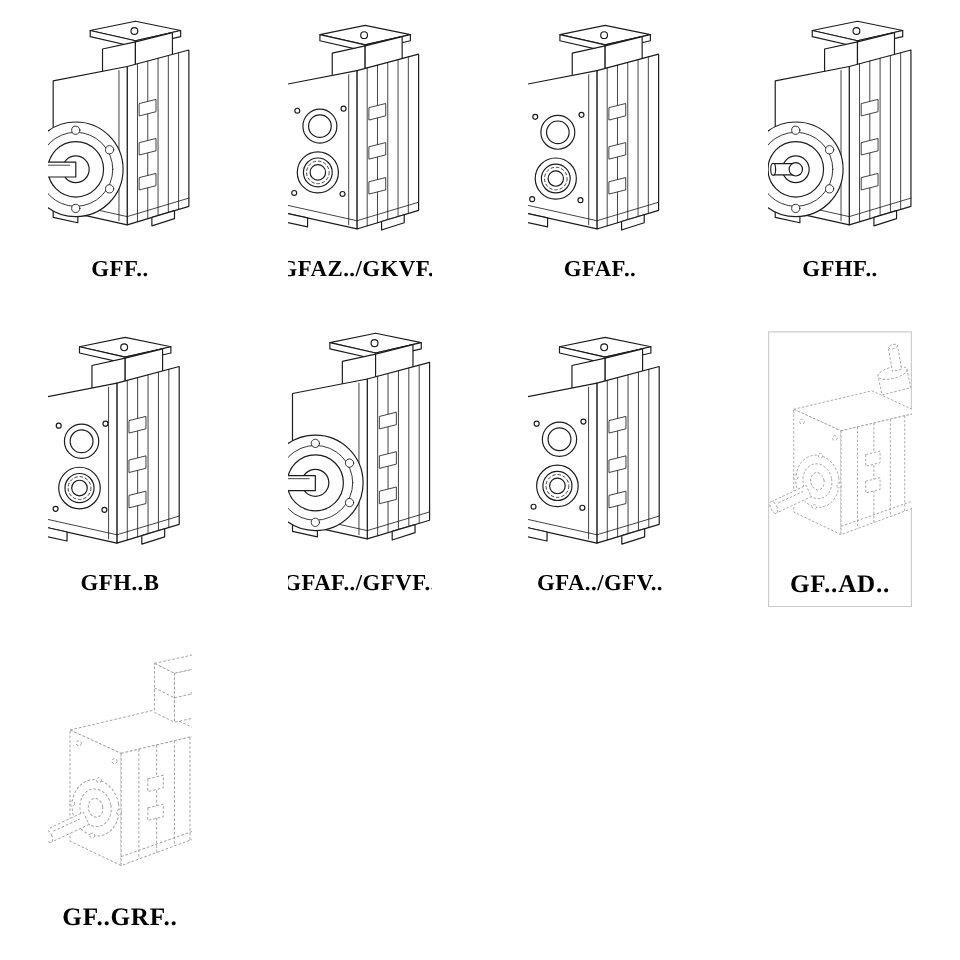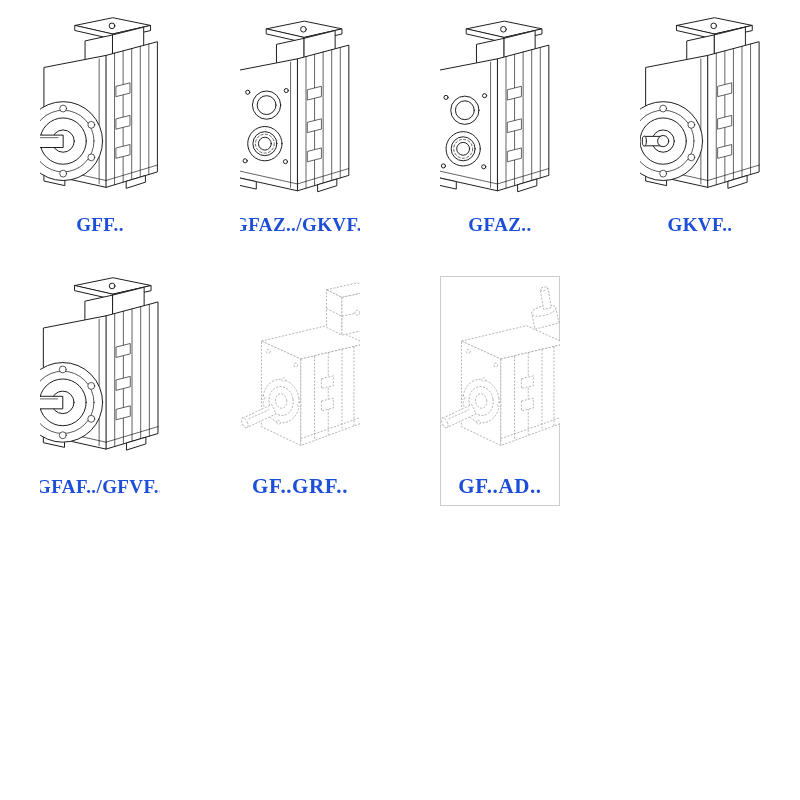--- a/index.html
+++ b/index.html
@@ -11,21 +11,21 @@
     display:grid;
     grid-template-columns:repeat(4,200px);
     grid-template-rows:260px 262px 278px;
     width:800px;height:800px;
   }
   .cell{
     display:flex;flex-direction:column;align-items:center;justify-content:flex-end;
     position:relative;overflow:hidden;
   }
   .label{
-    font-weight:700;font-size:19px;color:#1d4ed8;text-align:center;
+    font-weight:700;font-size:19px;color:#000000;text-align:center;
     letter-spacing:.4px;padding:2px 0 9px;line-height:1.05;white-space:nowrap;
   }
   .label--big{font-size:21px;letter-spacing:.6px}
   svg.solid{stroke:#1c1c1c;stroke-width:1.15;fill:#ffffff;stroke-linejoin:round;stroke-linecap:round}
   svg.ghost{stroke:#9c9c9c;stroke-width:.85;fill:#ffffff;stroke-dasharray:2.4 1.7;stroke-linejoin:round}
   .cell--boxed{box-shadow:inset 0 0 0 1px #cccccc}
   .defs-holder{position:absolute;width:0;height:0;overflow:hidden}
 </style>
 </head>
 <body>
@@ -197,57 +197,73 @@
     <figcaption class="label">GFAZ../GKVF..</figcaption>
   </figure>
 
   <figure class="cell">
     <svg class="solid" width="180" height="216" viewBox="0 0 190 230">
       <use href="#hsg-upright"></use>
       <g transform="translate(-2,6)">
           <use href="#face-twin"></use>
         </g>
     </svg>
-    <figcaption class="label">GFAZ..</figcaption>
+    <figcaption class="label">GFAF..</figcaption>
   </figure>
 
   <figure class="cell">
     <svg class="solid" width="180" height="216" viewBox="0 0 190 230">
       <g transform="translate(12,-4)">
           <use href="#hsg-upright"></use>
         </g>
       <use href="#face-flange-short"></use>
     </svg>
-    <figcaption class="label">GKVF..</figcaption>
-  </figure>
-
-
+    <figcaption class="label">GFHF..</figcaption>
+  </figure>
+
+
+  <figure class="cell">
+    <svg class="solid" width="182" height="218" viewBox="0 0 190 230">
+      <use href="#hsg-upright"></use>
+      <g transform="translate(2,2)">
+          <use href="#face-twin"></use>
+        </g>
+    </svg>
+    <figcaption class="label">GFH..B</figcaption>
+  </figure>
 
 
 
   <figure class="cell">
     <svg class="solid" width="186" height="224" viewBox="0 0 190 230">
       <g transform="translate(10,-4)">
           <use href="#hsg-upright"></use>
         </g>
       <use href="#face-flange"></use>
     </svg>
     <figcaption class="label">GFAF../GFVF..</figcaption>
   </figure>
 
-
-  <figure class="cell">
-    <svg class="ghost" width="200" height="242" viewBox="0 0 190 230">
-      <use href="#hsg-side"></use>
-      <use href="#top-box"></use>
-    </svg>
-    <figcaption class="label label--big">GF..GRF..</figcaption>
+  <figure class="cell">
+    <svg class="solid" width="186" height="224" viewBox="0 0 190 230">
+      <use href="#hsg-upright"></use>
+      <use href="#face-twin"></use>
+    </svg>
+    <figcaption class="label">GFA../GFV..</figcaption>
   </figure>
 
   <figure class="cell cell--boxed">
     <svg class="ghost" width="200" height="242" viewBox="0 0 190 230">
       <use href="#hsg-side"></use>
       <use href="#top-shaft"></use>
     </svg>
     <figcaption class="label label--big">GF..AD..</figcaption>
   </figure>
 
+  <figure class="cell">
+    <svg class="ghost" width="200" height="242" viewBox="0 0 190 230">
+      <use href="#hsg-side"></use>
+      <use href="#top-box"></use>
+    </svg>
+    <figcaption class="label label--big">GF..GRF..</figcaption>
+  </figure>
+
 </div>
 
 </body></html>

